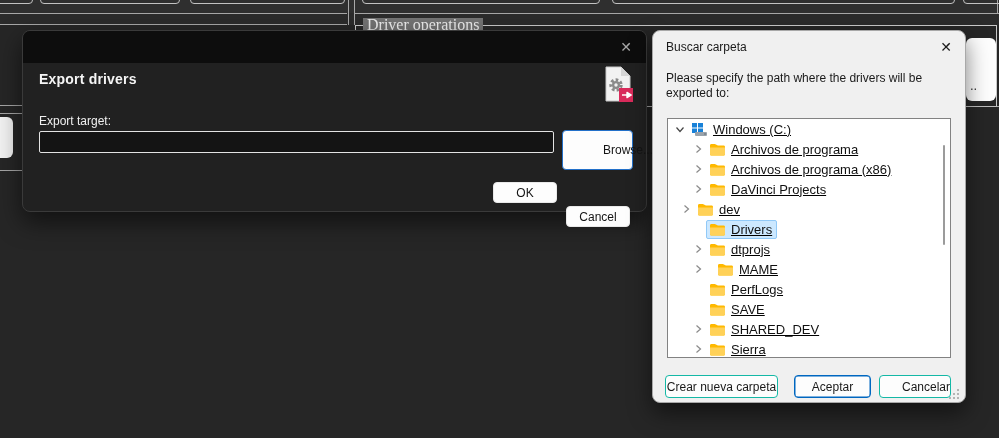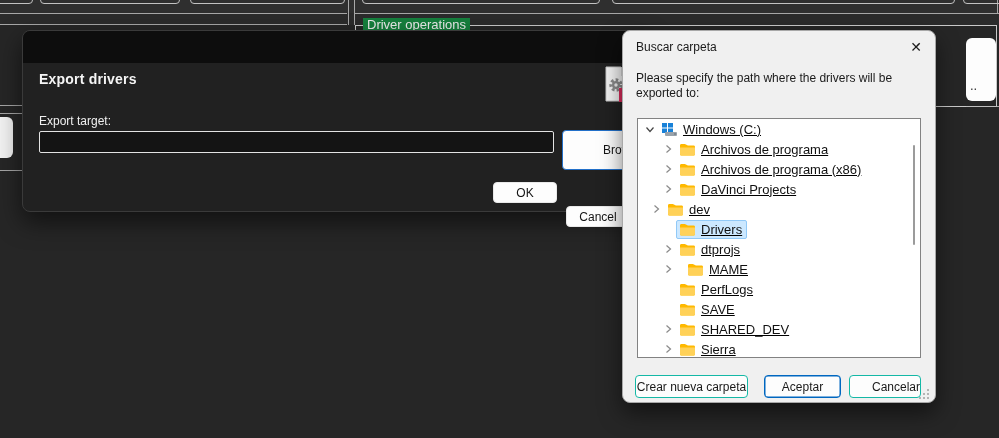--- a/index.html
+++ b/index.html
@@ -6,39 +6,39 @@
   html,body { width:999px; height:438px; overflow:hidden; }
   body { font-family:"Liberation Sans","DejaVu Sans",sans-serif; background:#262626; position:relative; }
 
   
   .bg-band-top { position:absolute; left:0; top:0; width:999px; height:13px; background:#2f2f2f; }
   .bg-band-2   { position:absolute; left:0; top:13px; width:999px; height:12px; background:#2b2b2b; }
   .hline { position:absolute; height:1px; background:#bdbdbd; opacity:.85; }
   .vline { position:absolute; width:1px; background:#bdbdbd; opacity:.85; }
   .cutbox { position:absolute; top:-9px; height:13px; border:1px solid #c2c2c2; border-radius:4px; background:transparent; }
   .groupbox { position:absolute; left:355px; top:25px; width:642px; height:82px; border:1px solid #c9c9c9; }
-  .groupbox-label { position:absolute; left:363px; top:18px; background:#15803d; color:#ececec; font-size:13px; padding:0 4px; line-height:14px; }
+  .groupbox-label { position:absolute; left:363px; top:18px; background:#737373; color:#ececec; font-size:16px; padding:0 4px; line-height:14px;font-family:Liberation Serif, serif; }
   .left-btn-frag { position:absolute; left:-8px; top:117px; width:21px; height:41px; background:#f2f2f2; border-radius:6px; }
   .right-btn-frag { position:absolute; left:966px; top:38px; width:30px; height:63px; background:#fdfdfd; border-radius:6px; color:#333; font-size:13px; padding-top:40px; padding-left:4px; }
 
   
   .export-dialog { position:absolute; left:22px; top:30px; width:625px; height:182px; background:#212121; border:1px solid #3a3a3a; border-radius:8px; box-shadow:0 10px 24px rgba(0,0,0,.55); z-index:10; }
   .ed-titlebar { position:absolute; left:0; top:0; width:100%; height:32px; background:#0d0d0d; border-radius:7px 7px 0 0; }
   .ed-close { position:absolute; right:10px; top:7px; width:20px; height:18px; color:#a8a8a8; font-size:14px; line-height:18px; text-align:center; cursor:pointer; }
   .ed-title { position:absolute; left:16px; top:40px; color:#f5f5f5; font-size:14px; font-weight:700; letter-spacing:.2px;text-align:right; }
   .ed-icon { position:absolute; left:580px; top:34px; width:32px; height:40px; }
   .ed-label { position:absolute; left:16px; top:83px; color:#f0f0f0; font-size:12px; }
   .ed-input { position:absolute; left:16px; top:100px; width:515px; height:22px; background:#141414; border:1px solid #e3e3e3; border-radius:2px; color:#fff; font-size:12px; padding:0 5px; outline:none; }
   .btn { display:block; position:absolute; background:#fdfdfd; color:#141414; font-size:12px; font-family:inherit; border:1px solid #e9e9e9; border-radius:4px; text-align:center; cursor:pointer; }
   .ed-browse { left:539px; top:99px; width:71px; height:40px; border:1.5px solid #2270c9;padding-left:40px; }
   .ed-ok { left:470px; top:151px; width:64px; height:21px; }
   .ed-cancel { left:543px; top:151px; width:64px; height:21px;margin-top:24px; }
 
   
-  .folder-dialog { position:absolute; left:622px; top:30px; width:314px; height:373px; background:#f0f0f0; border:1px solid #a8a8a8; border-radius:8px; box-shadow:0 10px 22px rgba(0,0,0,.5); z-index:20; }
+  .folder-dialog { position:absolute; left:652px; top:30px; width:314px; height:373px; background:#f0f0f0; border:1px solid #a8a8a8; border-radius:8px; box-shadow:0 10px 22px rgba(0,0,0,.5); z-index:20; }
   .fd-title { position:absolute; left:13px; top:9px; color:#1a1a1a; font-size:12px; }
   .fd-close { position:absolute; right:8px; top:6px; width:22px; height:20px; color:#1a1a1a; font-size:14px; line-height:20px; text-align:center; cursor:pointer; }
   .fd-instruction { position:absolute; left:13px; top:40px; width:292px; color:#1a1a1a; font-size:12px; line-height:15px; }
   .fd-tree { position:absolute; left:14px; top:87px; width:284px; height:240px; background:#ffffff; border:1px solid #828282; overflow:hidden;text-decoration:underline; }
   .tree-row { height:20px; display:flex; align-items:center; font-size:13px; color:#111; white-space:nowrap; cursor:default; }
   .chev { width:16px; height:16px; display:inline-flex; align-items:center; justify-content:center; flex:0 0 16px; }
   .selbox { display:inline-flex; align-items:center; padding:1px 4px 1px 2px; border:1px solid transparent; border-radius:2px; gap:5px; }
   .selbox.selected { background:#cce8ff; border-color:#91c9f7; }
   .ticon { width:17px; height:15px; display:inline-flex; align-items:center; flex:0 0 17px; }
   .tree-scrollbar { position:absolute; right:5px; top:26px; width:2px; height:100px; background:#9b9b9b; border-radius:1px; }

